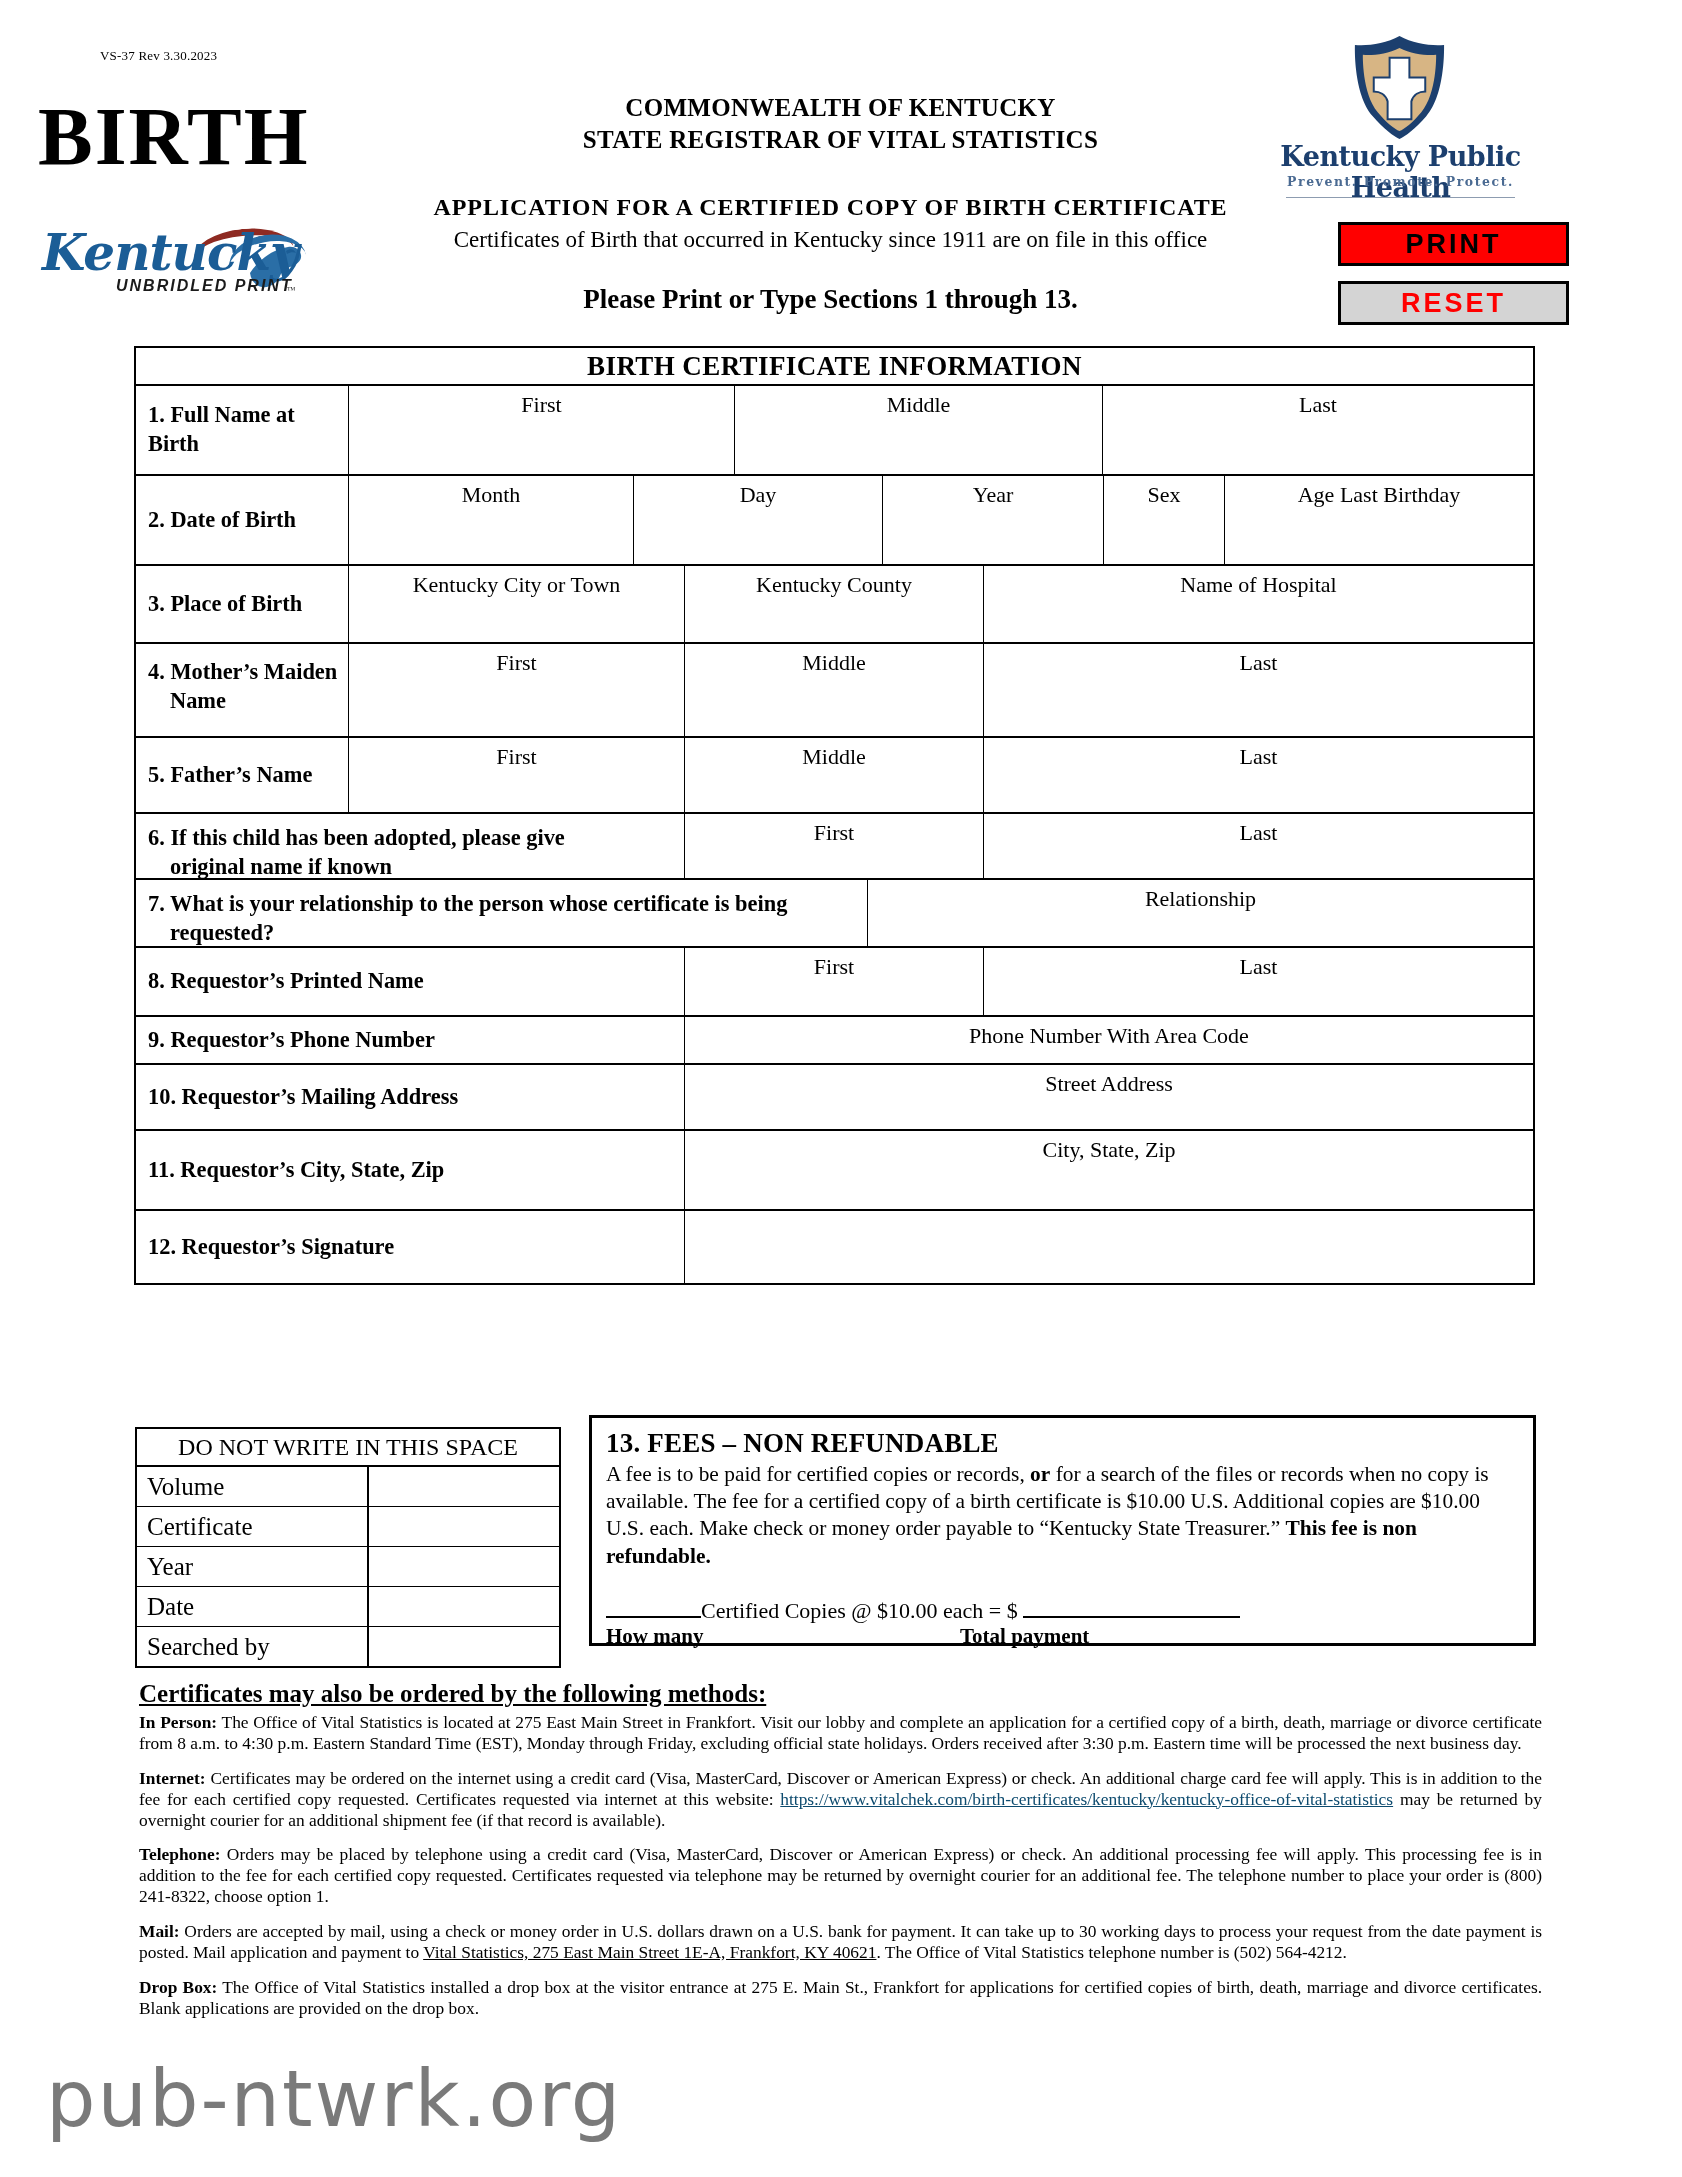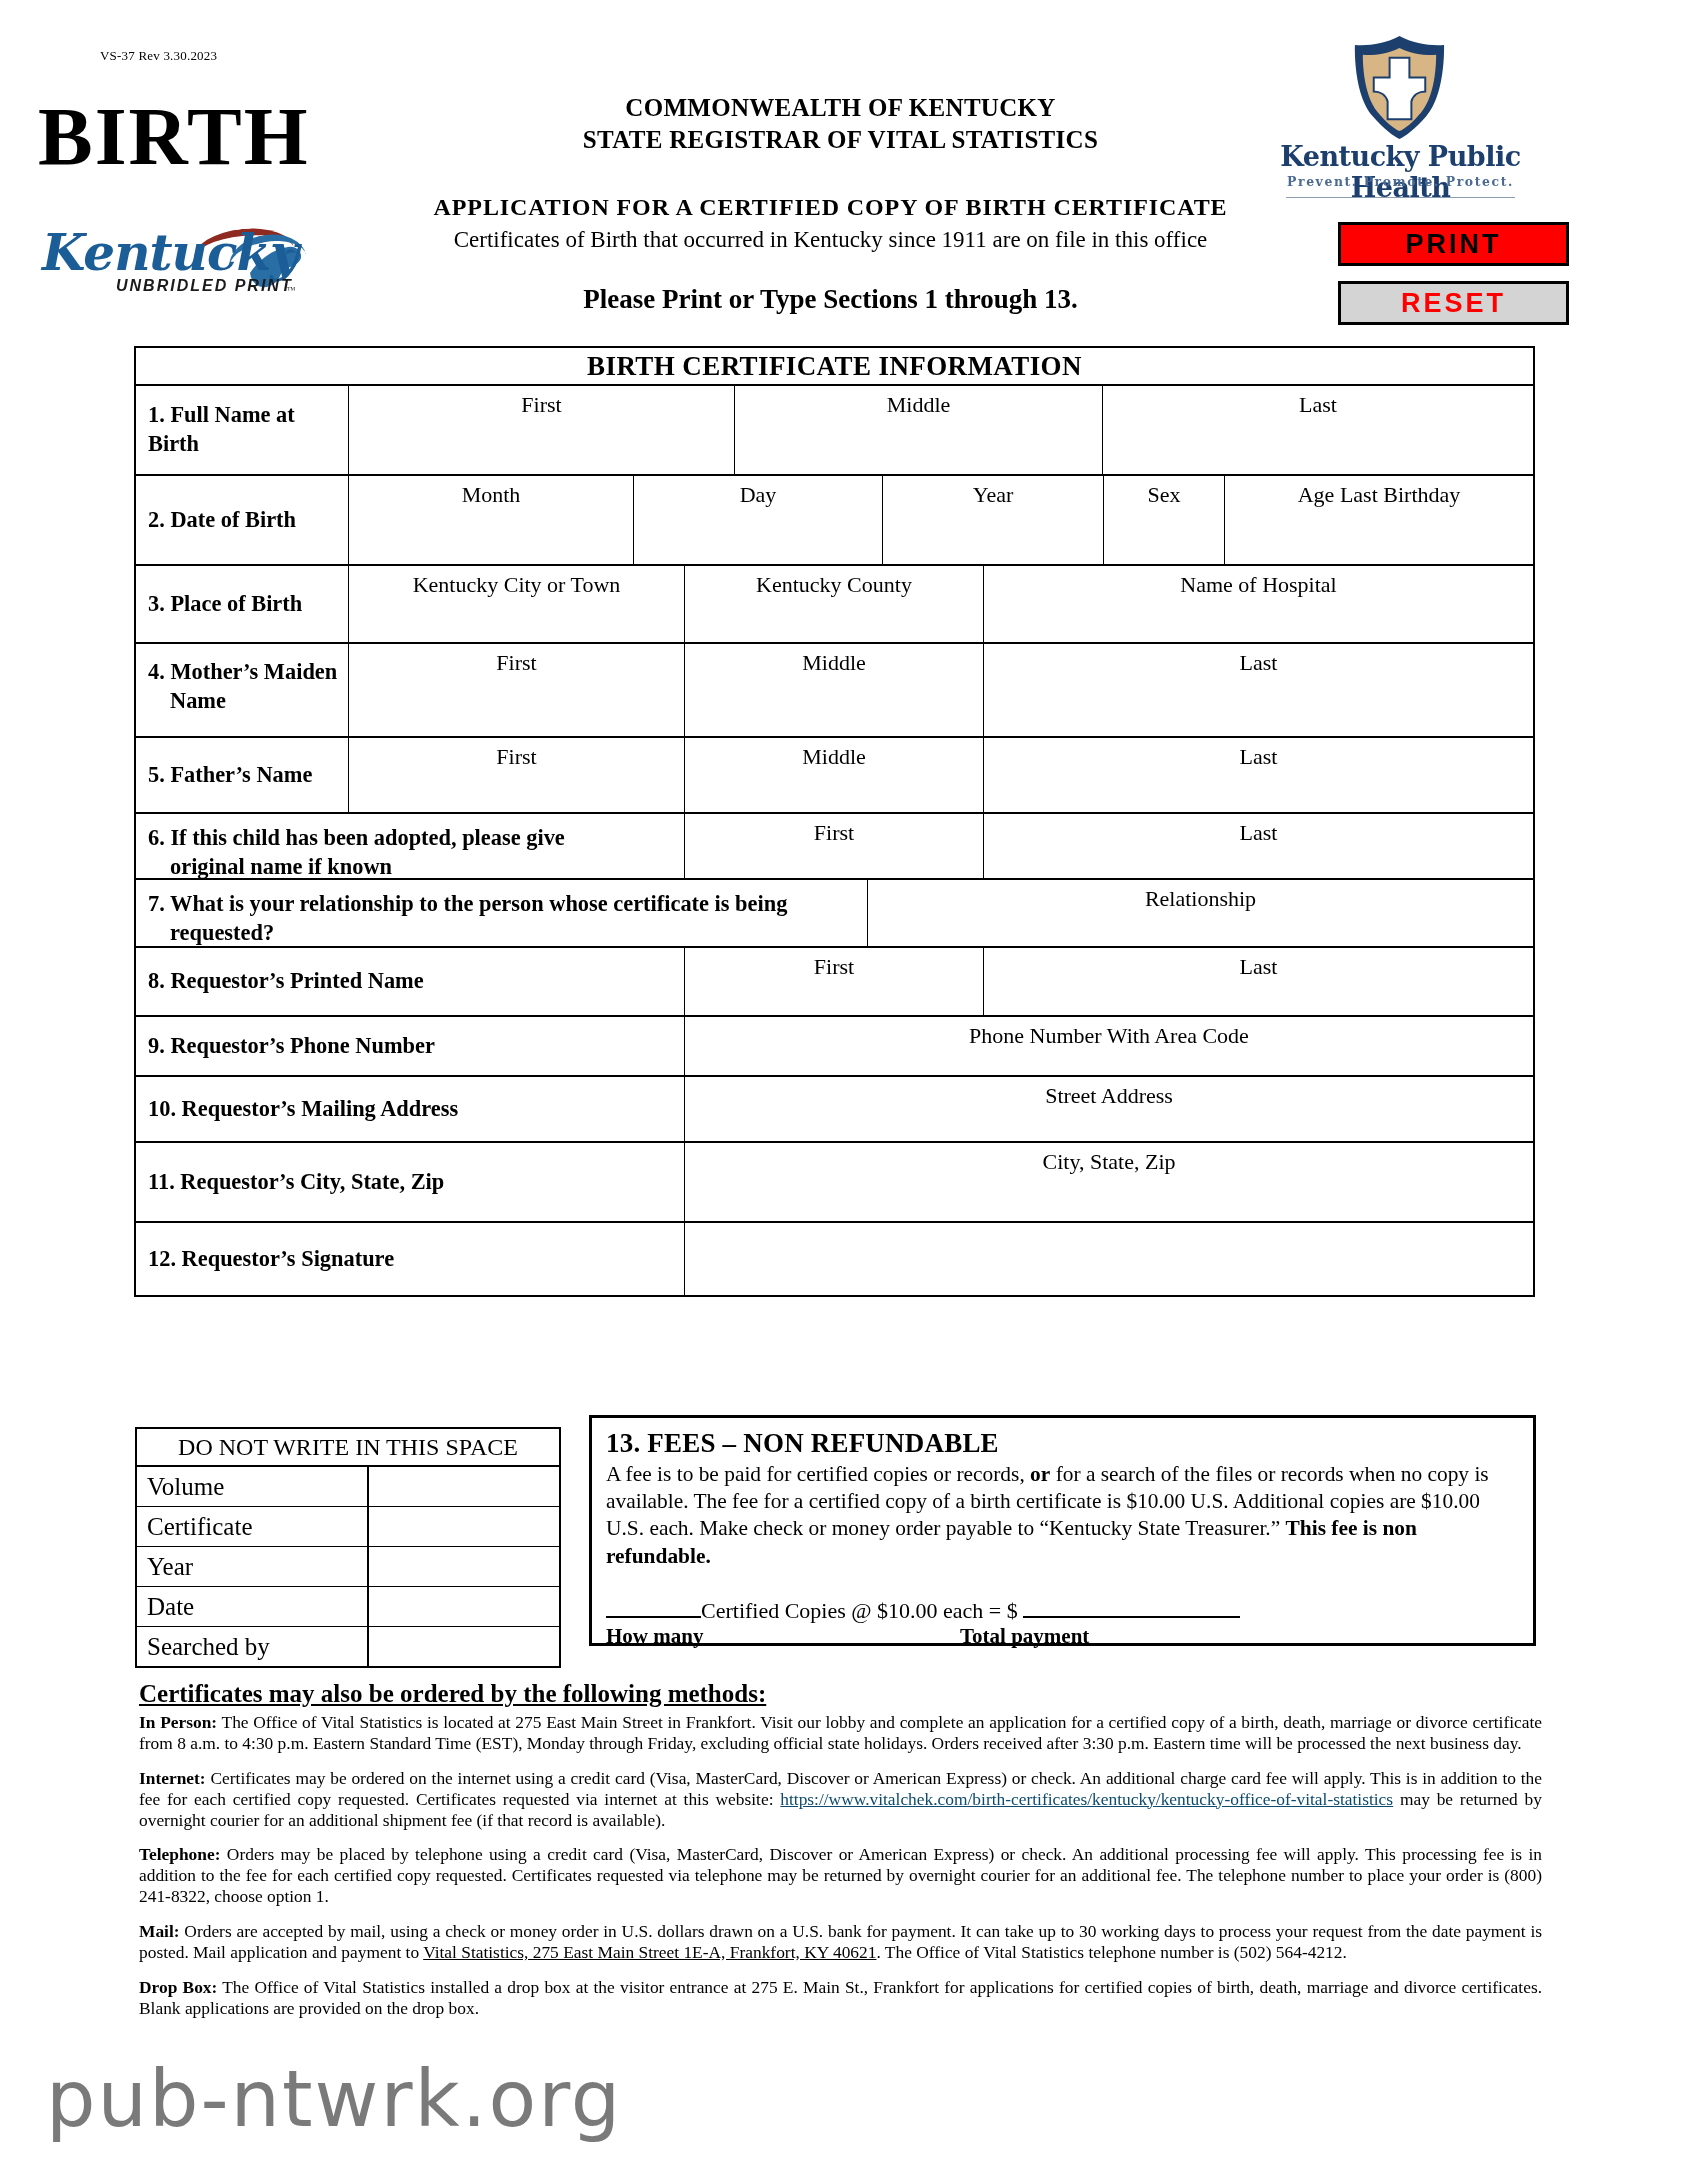--- a/index.html
+++ b/index.html
@@ -439,21 +439,21 @@
       </div>
       <div class="ft-cell nb" style="flex:1"><span>Relationship</span></div>
     </div>
 
     <div class="ft-row" style="height:69px">
       <div class="ft-lbl vcenter" style="width:549px">8. Requestor’s Printed Name</div>
       <div class="ft-cell" style="width:299px"><span>First</span></div>
       <div class="ft-cell nb" style="flex:1"><span>Last</span></div>
     </div>
 
-    <div class="ft-row" style="height:60px">
+    <div class="ft-row" style="height:48px">
       <div class="ft-lbl vcenter" style="width:549px">9. Requestor’s Phone Number</div>
       <div class="ft-cell nb" style="flex:1"><span>Phone Number With Area Code</span></div>
     </div>
 
     <div class="ft-row" style="height:66px">
       <div class="ft-lbl vcenter" style="width:549px">10. Requestor’s Mailing Address</div>
       <div class="ft-cell nb" style="flex:1"><span>Street Address</span></div>
     </div>
 
     <div class="ft-row" style="height:80px">

